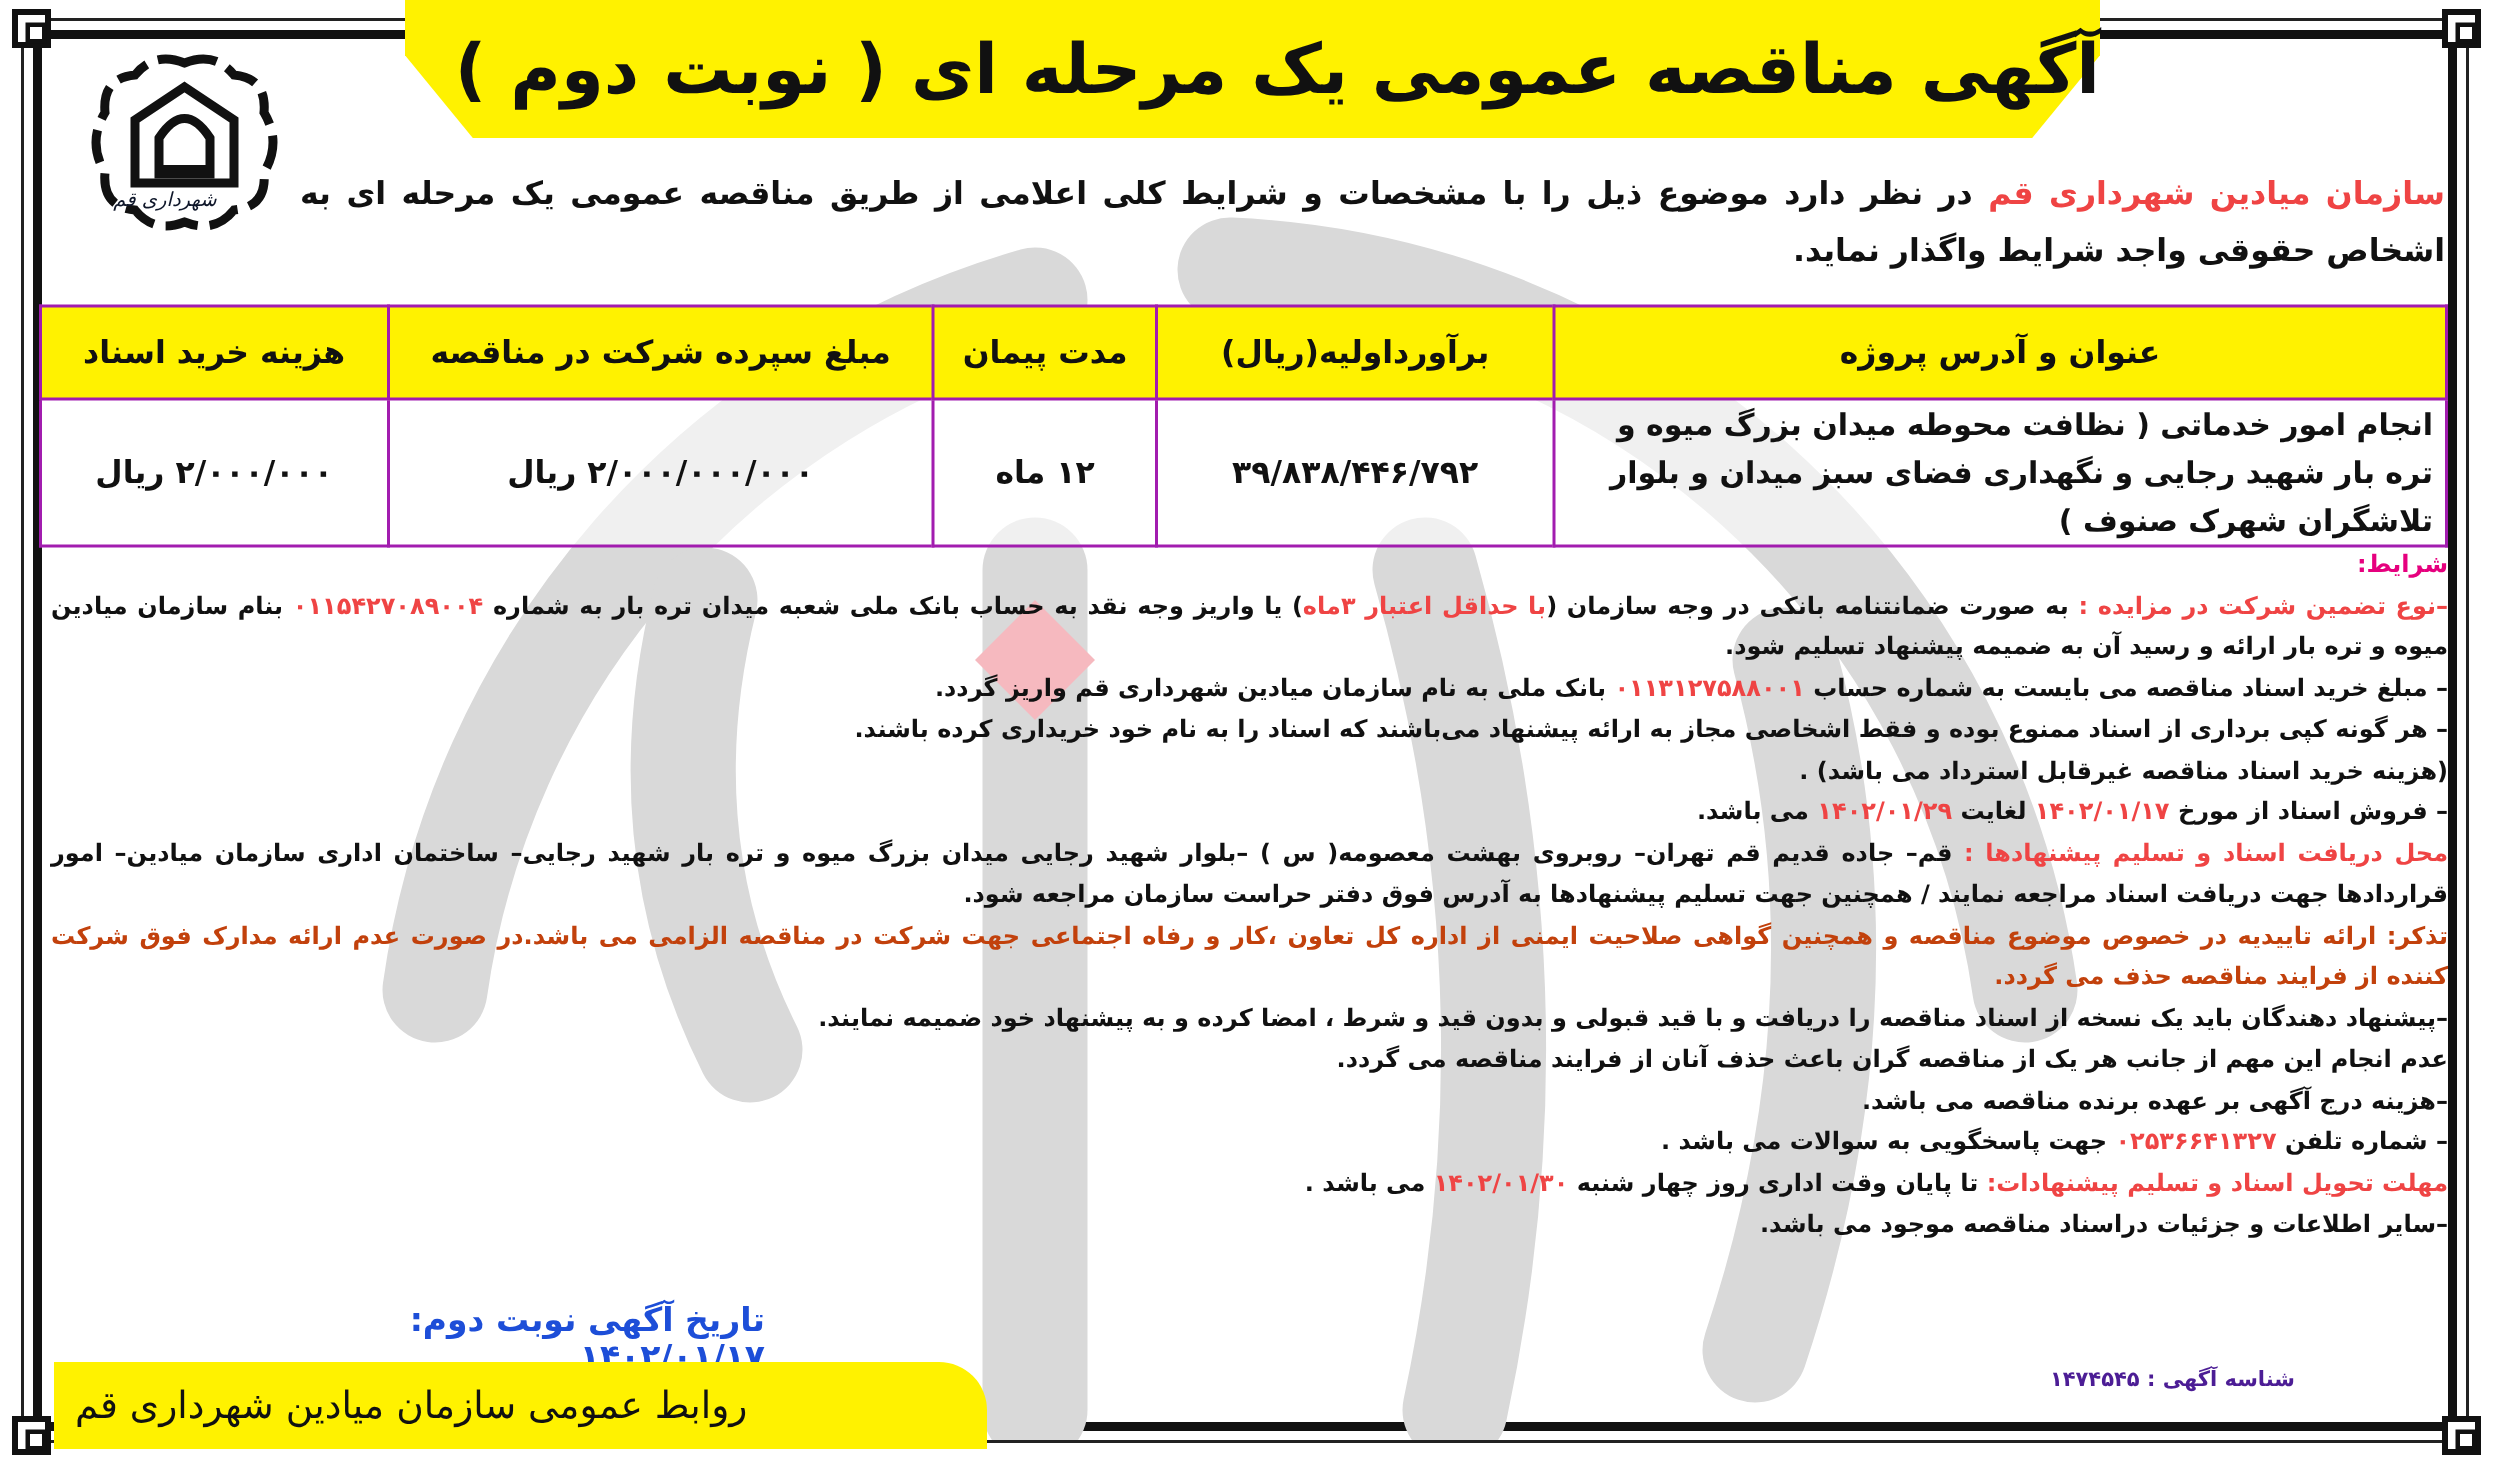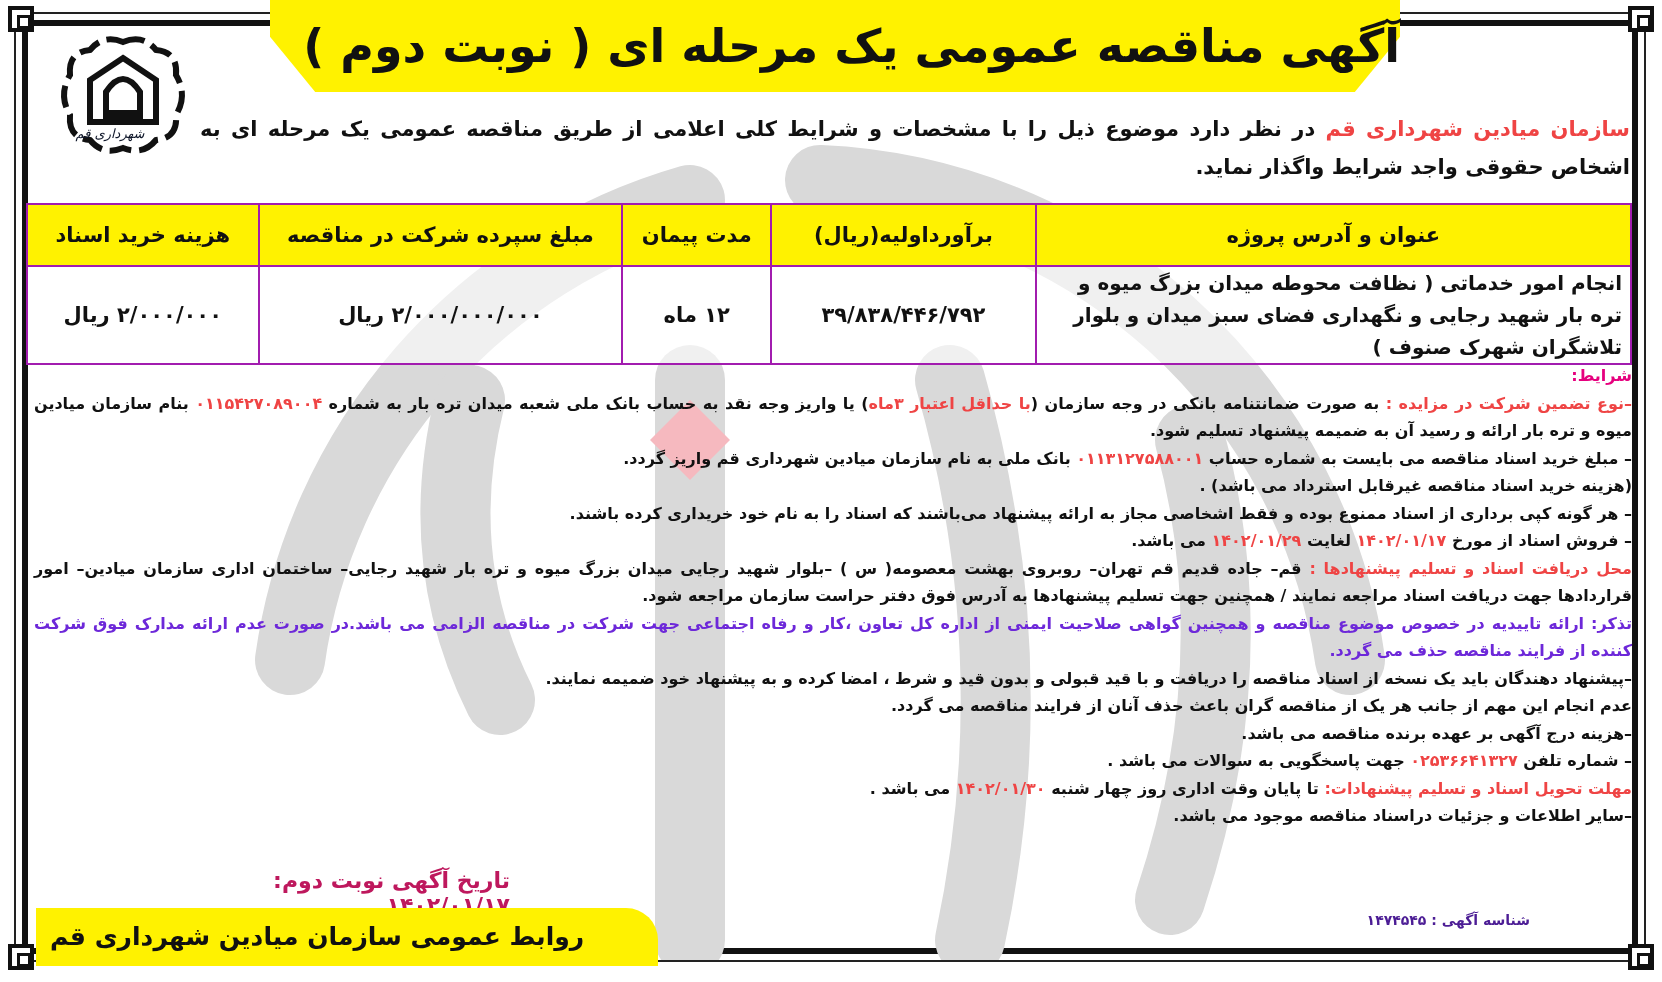--- a/index.html
+++ b/index.html
@@ -31,28 +31,28 @@
                  font-size:21px; font-weight:bold; }
   table.tender th, table.tender td { border:2px solid #a21caf; text-align:center; padding:0 8px; }
   table.tender th { background:#fff200; height:60px; }
   table.tender td { height:88px; background:rgba(255,255,255,0.6); }
   table.tender td.desc { text-align:right; line-height:32px; font-size:20px; }
 
   .conditions { position:absolute; left:34px; top:362px; width:1598px; direction:rtl; text-align:justify;
                 font-size:16px; font-weight:bold; line-height:27.5px; }
   .conditions p { margin:0; }
   .c-head { color:#e6007e; }
-  .pink-line { color:#6d28d9; }
+  .pink-line { color:#c2410c; }
 
   .notice-date { position:absolute; left:150px; top:868px; width:360px; direction:rtl; text-align:right;
-                 font-size:22px; font-weight:bold; color:#be185d; }
+                 font-size:22px; font-weight:bold; color:#1d4ed8; }
   .pr-banner { position:absolute; left:36px; top:908px; width:622px; height:58px; background:#fff200;
                border-top-right-radius:32px; }
   .pr-text { position:absolute; left:50px; top:908px; width:600px; height:58px; line-height:58px; direction:rtl;
-             text-align:left; font-size:25px; font-weight:bold; color:#111; }
+             text-align:left; font-size:25px; font-weight:normal; color:#111; }
   .notice-id { position:absolute; left:1100px; top:912px; width:430px; direction:rtl; text-align:right;
                font-size:14px; font-weight:bold; color:#4c1d95; }
 </style>
 </head>
 <body>
 
 <div class="frame-outer"></div>
 <div class="frame-inner"></div>
 <div class="corner c-tl"></div>
 <div class="corner c-tr"></div>
@@ -116,22 +116,22 @@
     <span class="pink">–نوع تضمین شرکت در مزایده :</span>
     <span>به صورت ضمانتنامه بانکی در وجه سازمان (</span><span class="pink">با حداقل اعتبار ۳ماه</span><span>) یا واریز وجه نقد به حساب بانک ملی شعبه میدان تره بار به شماره</span>
     <span class="pink">۰۱۱۵۴۲۷۰۸۹۰۰۴</span>
     <span>بنام سازمان میادین میوه و تره بار ارائه و رسید آن به ضمیمه پیشنهاد تسلیم شود.</span>
   </p>
   <p>
     <span>– مبلغ خرید اسناد مناقصه می بایست به شماره حساب</span>
     <span class="pink">۰۱۱۳۱۲۷۵۸۸۰۰۱</span>
     <span>بانک ملی به نام سازمان میادین شهرداری قم واریز گردد.</span>
   </p>
+  <p>– هر گونه کپی برداری از اسناد ممنوع بوده و فقط اشخاصی مجاز به ارائه پیشنهاد می‌باشند که اسناد را به نام خود خریداری کرده باشند.</p>
   <p>(هزینه خرید اسناد مناقصه غیرقابل استرداد می باشد) .</p>
-  <p>– هر گونه کپی برداری از اسناد ممنوع بوده و فقط اشخاصی مجاز به ارائه پیشنهاد می‌باشند که اسناد را به نام خود خریداری کرده باشند.</p>
   <p>
     <span>– فروش اسناد از مورخ</span>
     <span class="pink">۱۴۰۲/۰۱/۱۷</span>
     <span>لغایت</span>
     <span class="pink">۱۴۰۲/۰۱/۲۹</span>
     <span>می باشد.</span>
   </p>
   <p>
     <span class="pink">محل دریافت اسناد و تسلیم پیشنهادها :</span>
     <span>قم– جاده قدیم قم تهران– روبروی بهشت معصومه( س ) –بلوار شهید رجایی میدان بزرگ میوه و تره بار شهید رجایی– ساختمان اداری سازمان میادین– امور قراردادها جهت دریافت اسناد مراجعه نمایند / همچنین جهت تسلیم پیشنهادها به آدرس فوق دفتر حراست سازمان مراجعه شود.</span>

